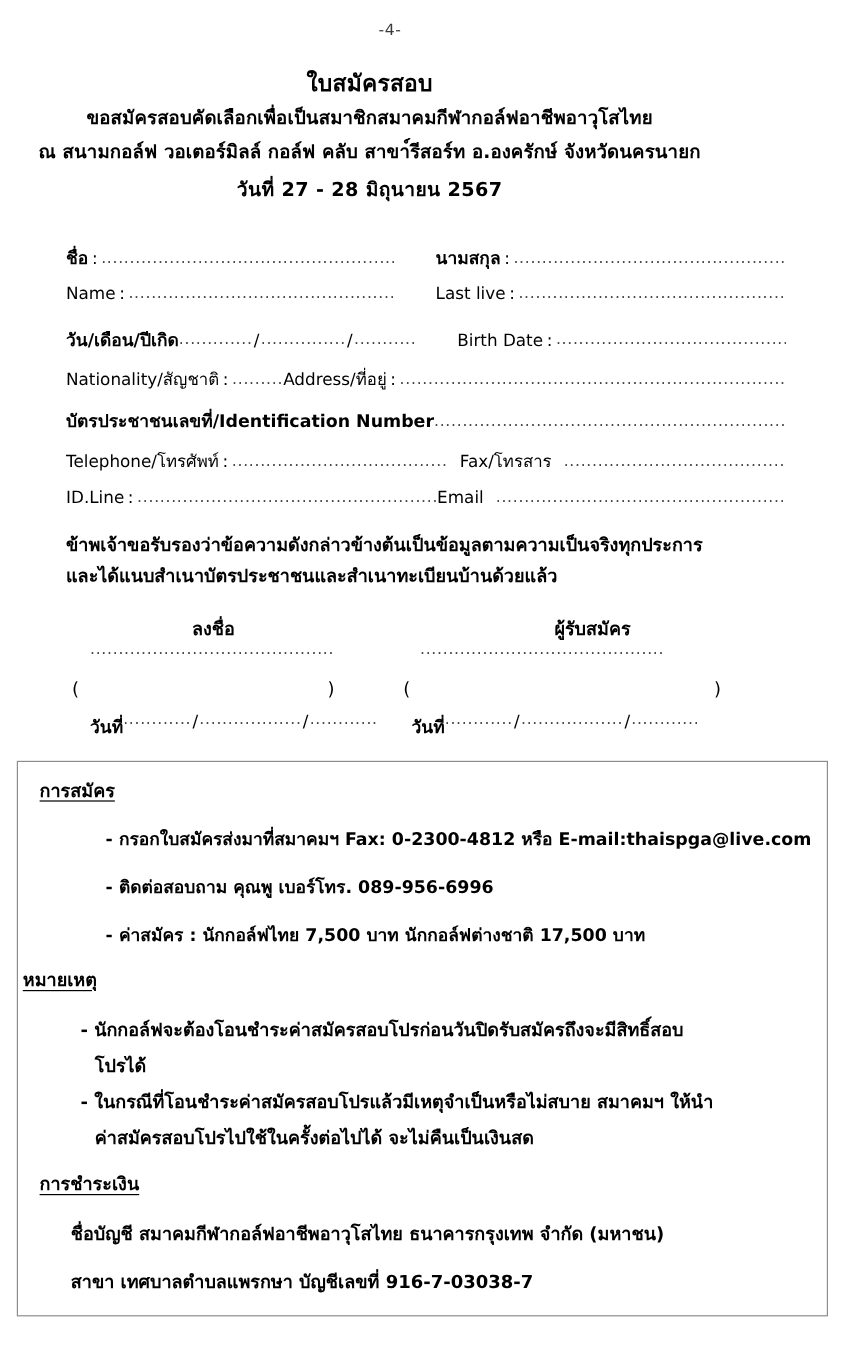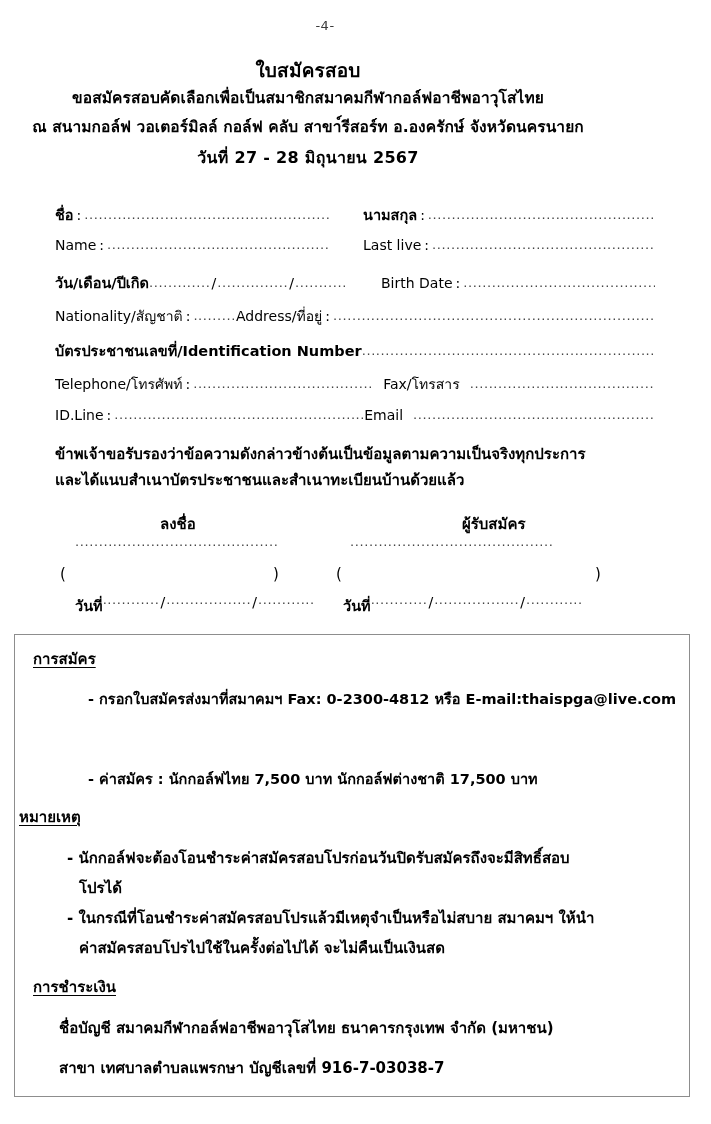--- a/index.html
+++ b/index.html
@@ -405,20 +405,21 @@
       <span class="dots-fixed">............</span>
     </span>
   </div>
 
   <div class="box">
     <div class="box-inner">
 
       <div class="sec-head" style="left:18px; top:12px;">การสมัคร</div>
 
       <div class="bullet-line" style="left:73px; top:52px;">- กรอกใบสมัครส่งมาที่สมาคมฯ  Fax:  0-2300-4812 หรือ E-mail:thaispga@live.com</div>
+      <div class="bullet-line" style="left:73px; top:92px;">- ติดต่อสอบถาม  คุณพู เบอร์โทร. 089-956-6996</div>
       <div class="bullet-line" style="left:73px; top:132px;">- ค่าสมัคร :    นักกอล์ฟไทย 7,500  บาท      นักกอล์ฟต่างชาติ 17,500  บาท</div>
 
       <div class="sec-head" style="left:4px; top:170px;">หมายเหตุ</div>
 
       <div class="wrap-line" style="left:52px; top:211px;">- นักกอล์ฟจะต้องโอนชำระค่าสมัครสอบโปรก่อนวันปิดรับสมัครถึงจะมีสิทธิ์สอบ</div>
       <div class="wrap-line" style="left:64px; top:241px;">โปรได้</div>
       <div class="wrap-line" style="left:64px; top:301px;">ค่าสมัครสอบโปรไปใช้ในครั้งต่อไปได้ จะไม่คืนเป็นเงินสด</div>
       <div class="wrap-line" style="left:52px; top:271px;">- ในกรณีที่โอนชำระค่าสมัครสอบโปรแล้วมีเหตุจำเป็นหรือไม่สบาย สมาคมฯ ให้นำ</div>
 
       <div class="sec-head" style="left:18px; top:340px;">การชำระเงิน</div>

